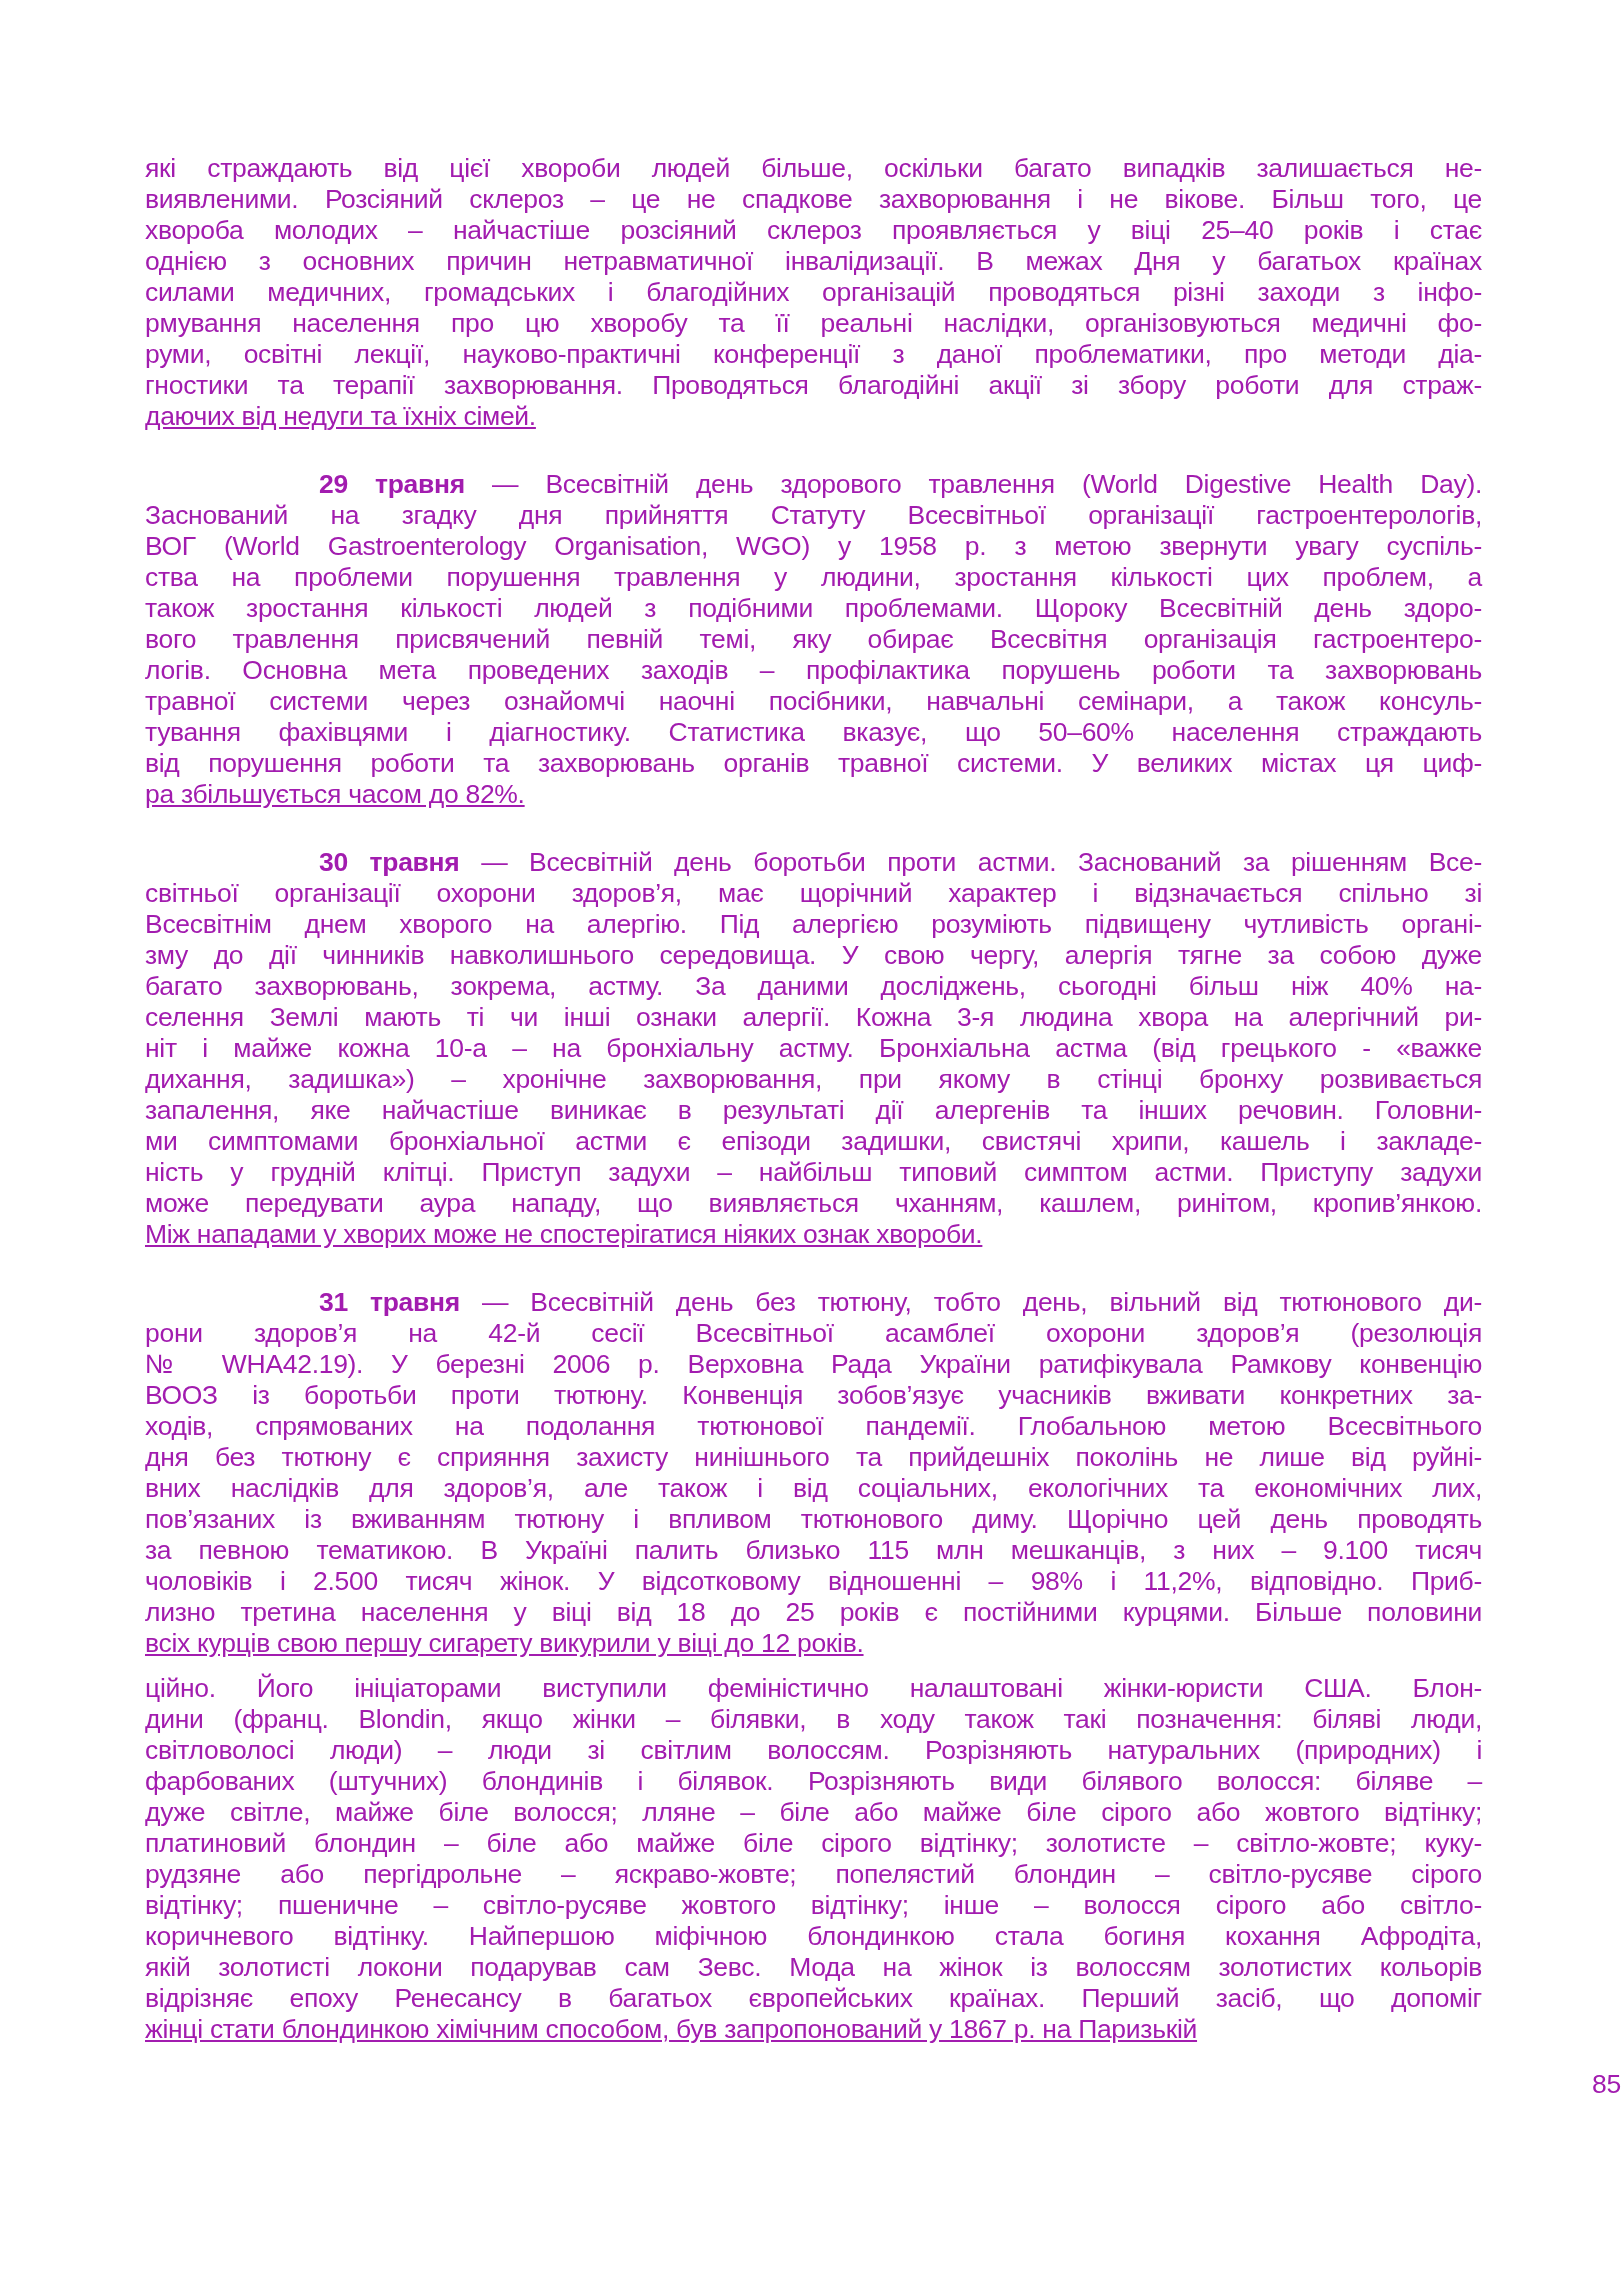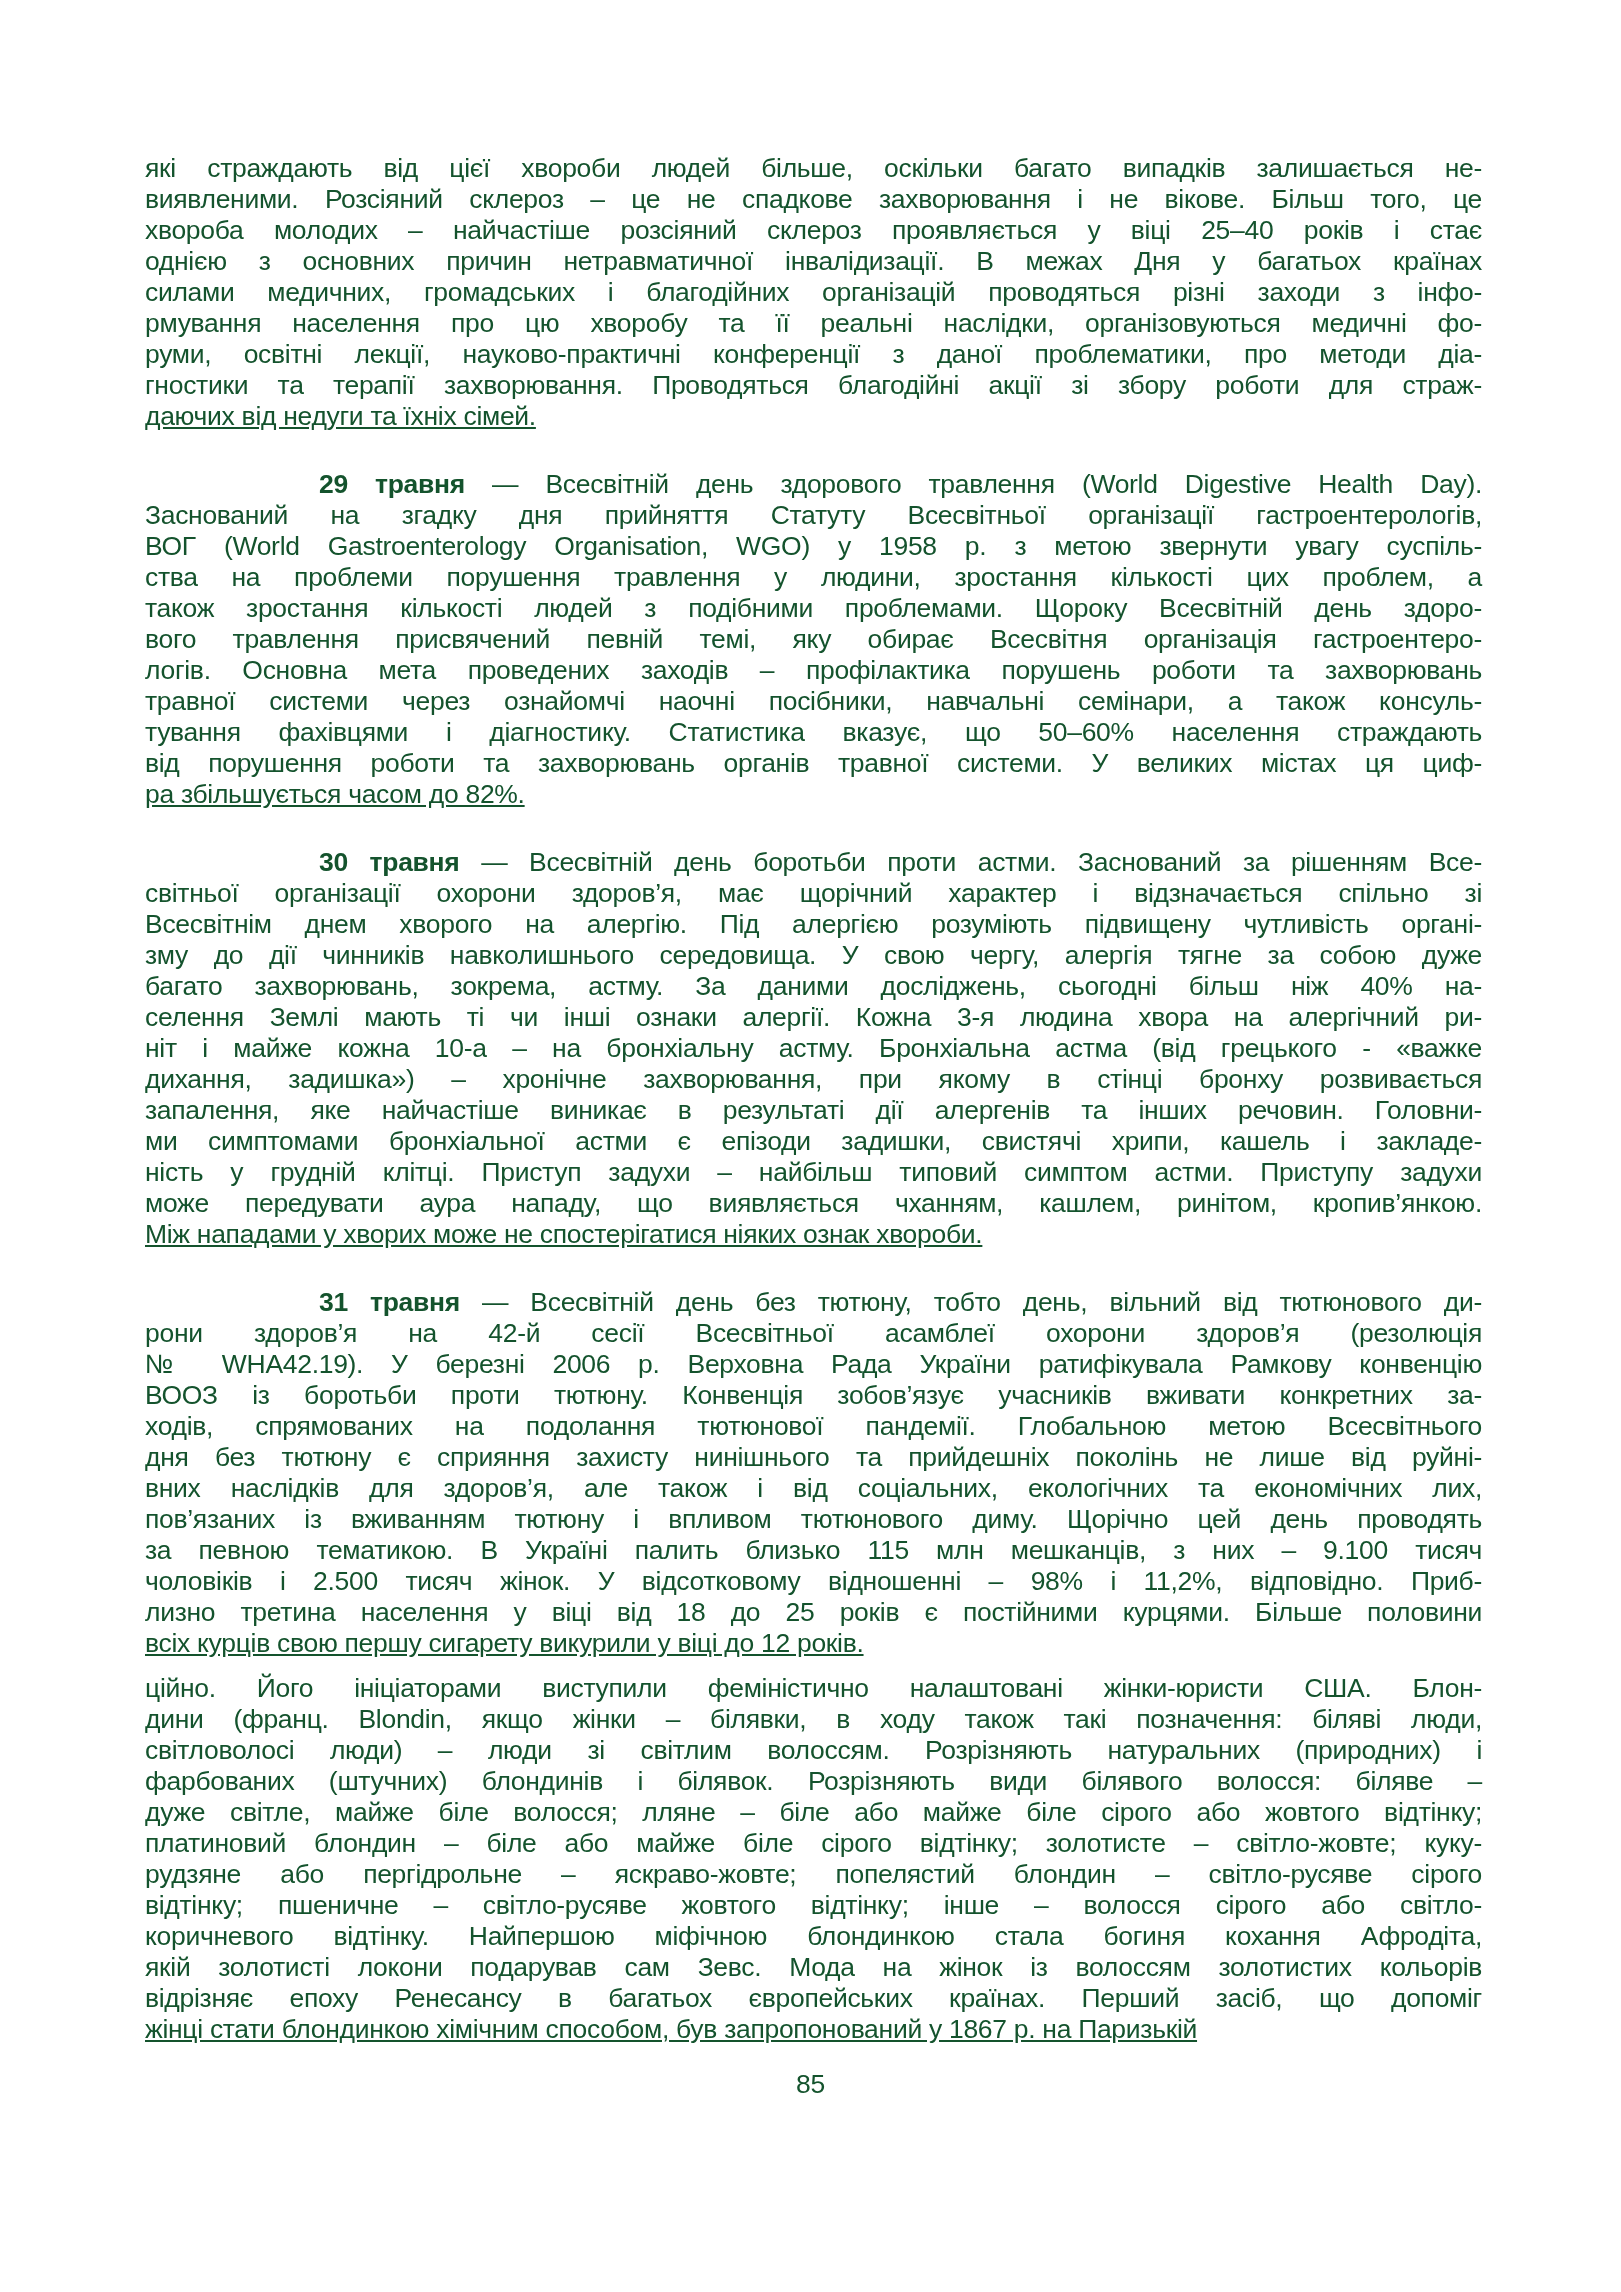--- a/index.html
+++ b/index.html
@@ -5,21 +5,21 @@
   html, body {
     margin: 0;
     padding: 0;
     background: #ffffff;
   }
   .page {
     position: relative;
     width: 1621px;
     height: 2293px;
     background: #ffffff;
-    color: #14532d;
+    color: #a21caf;
     font-family: "Liberation Sans", sans-serif;
     font-size: 26.5px;
     line-height: 31px;
     overflow: hidden;
   }
   .content {
     position: absolute;
     left: 145px;
     top: 153px;
     width: 1337px;
@@ -44,21 +44,21 @@
     margin-top: 37px;
   }
   .date-lead {
     font-weight: bold;
   }
   .page-number {
     position: absolute;
     left: 0;
     top: 2069px;
     width: 100%;
-    text-align: center;
+    text-align: right;
     letter-spacing: -0.3px;
   }
 </style>
 </head>
 <body>
 
 <div class="page">
   <div class="content" id="content">
       <div class="paragraph">
         <div class="line first">які страждають від цієї хвороби людей більше, оскільки багато випадків залишається не-</div>

